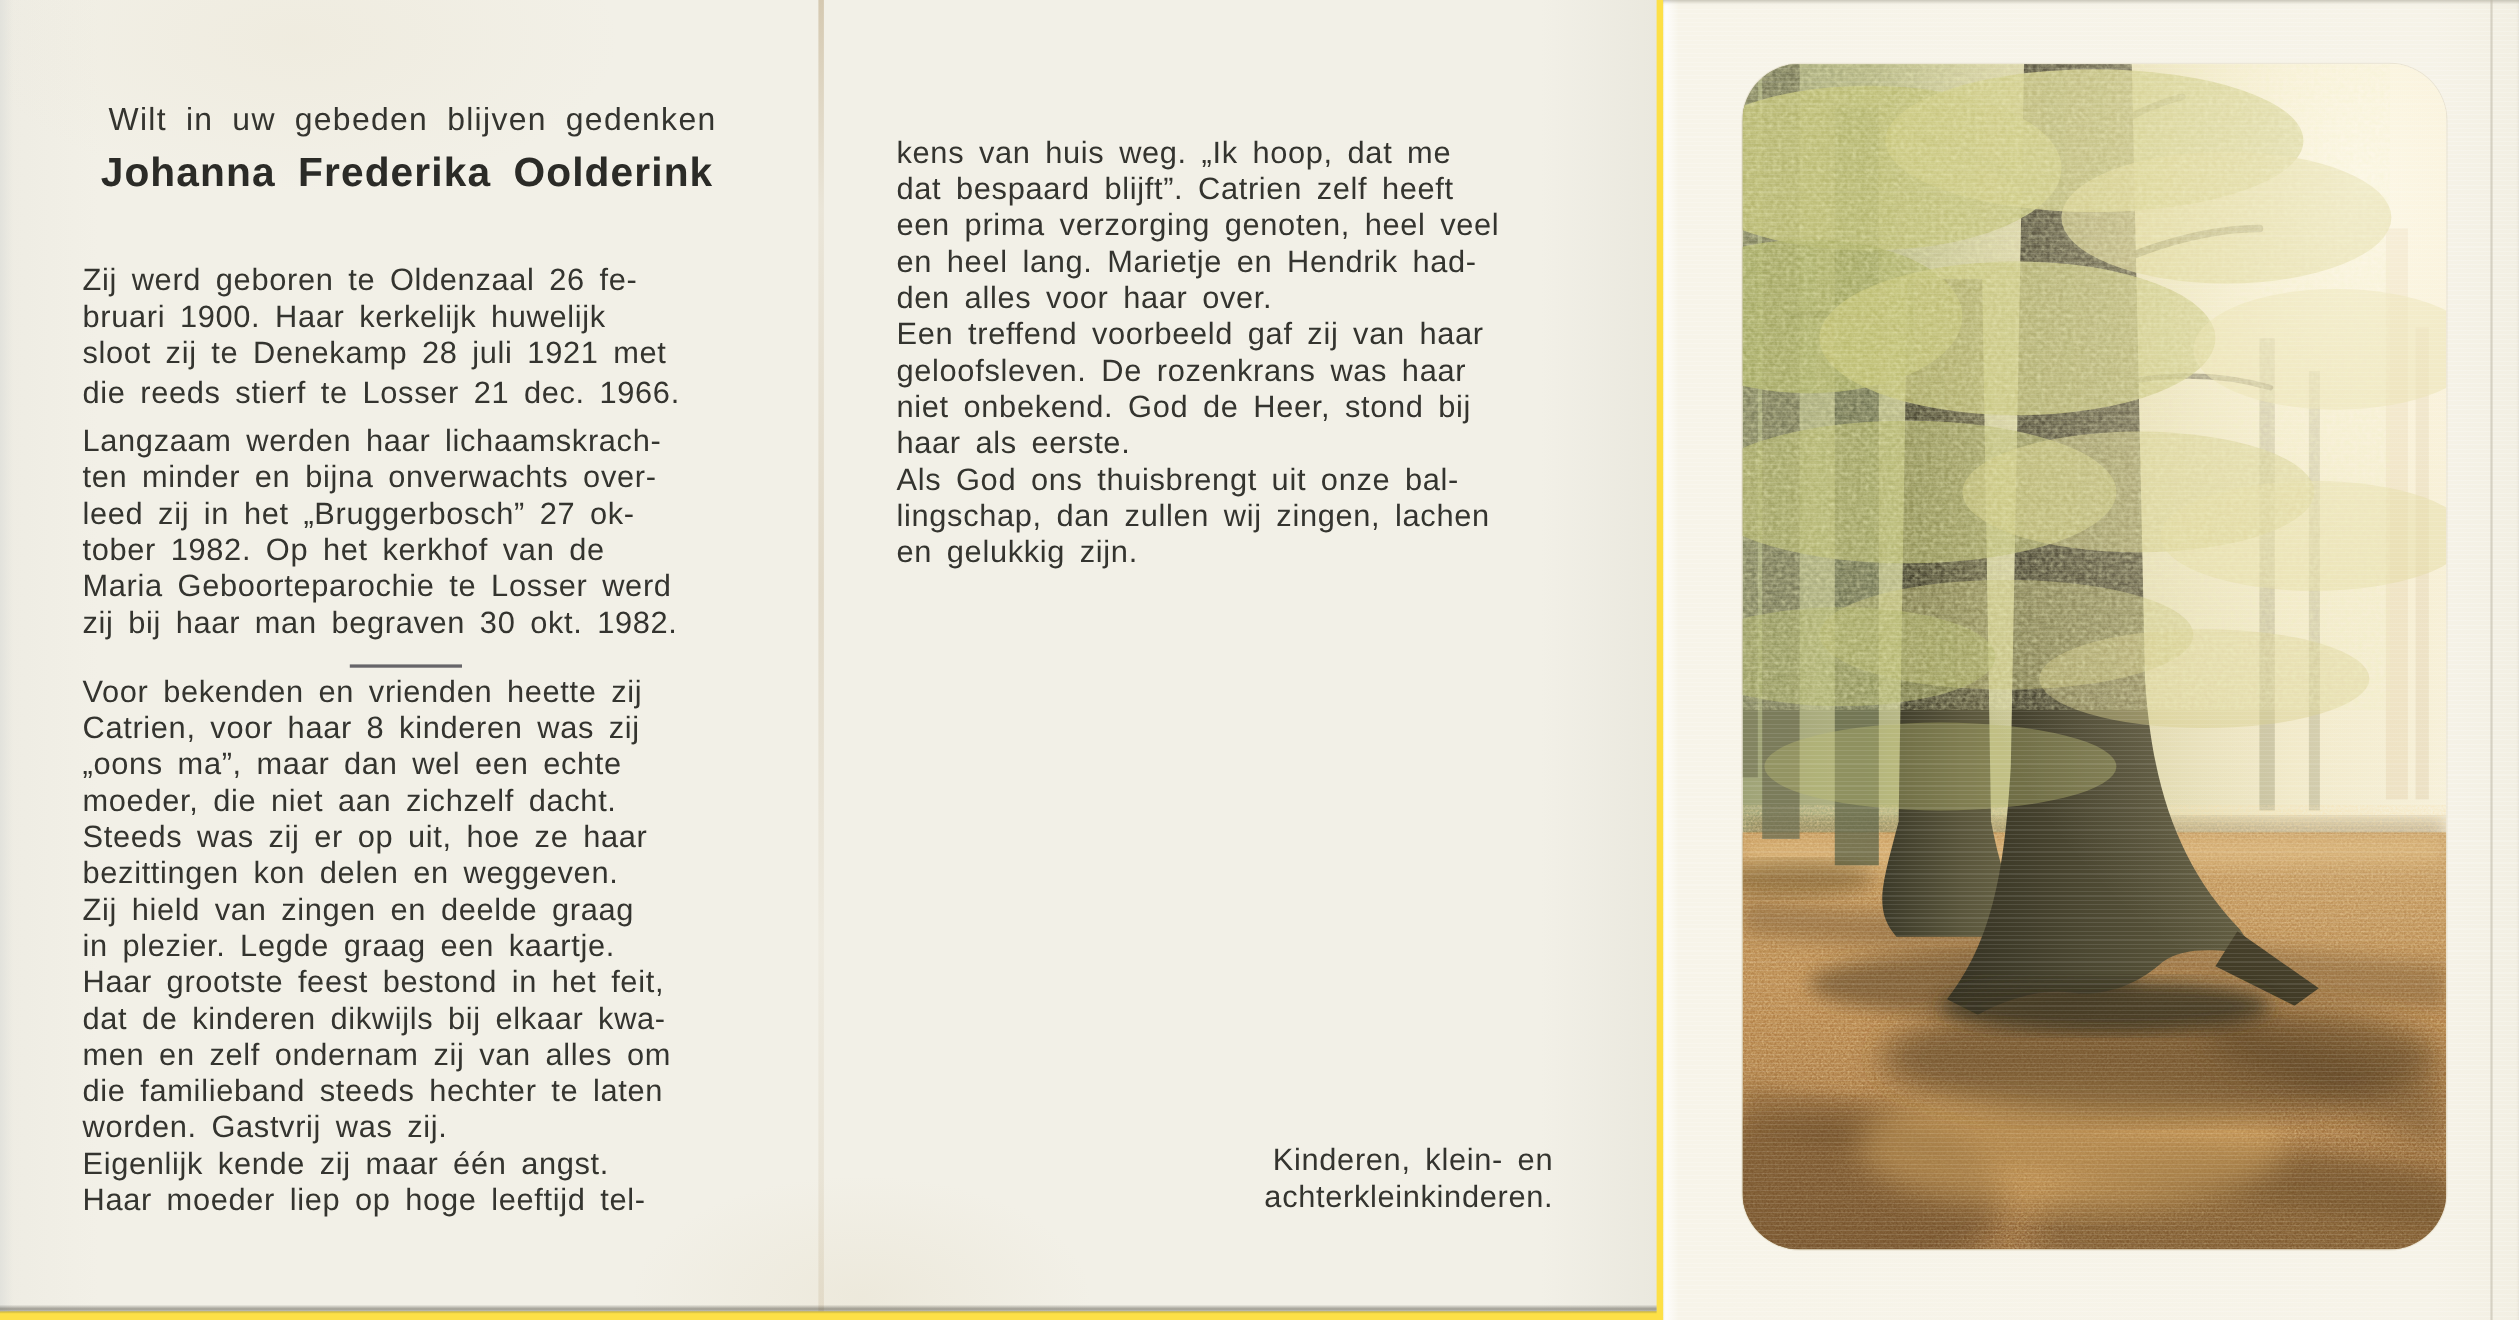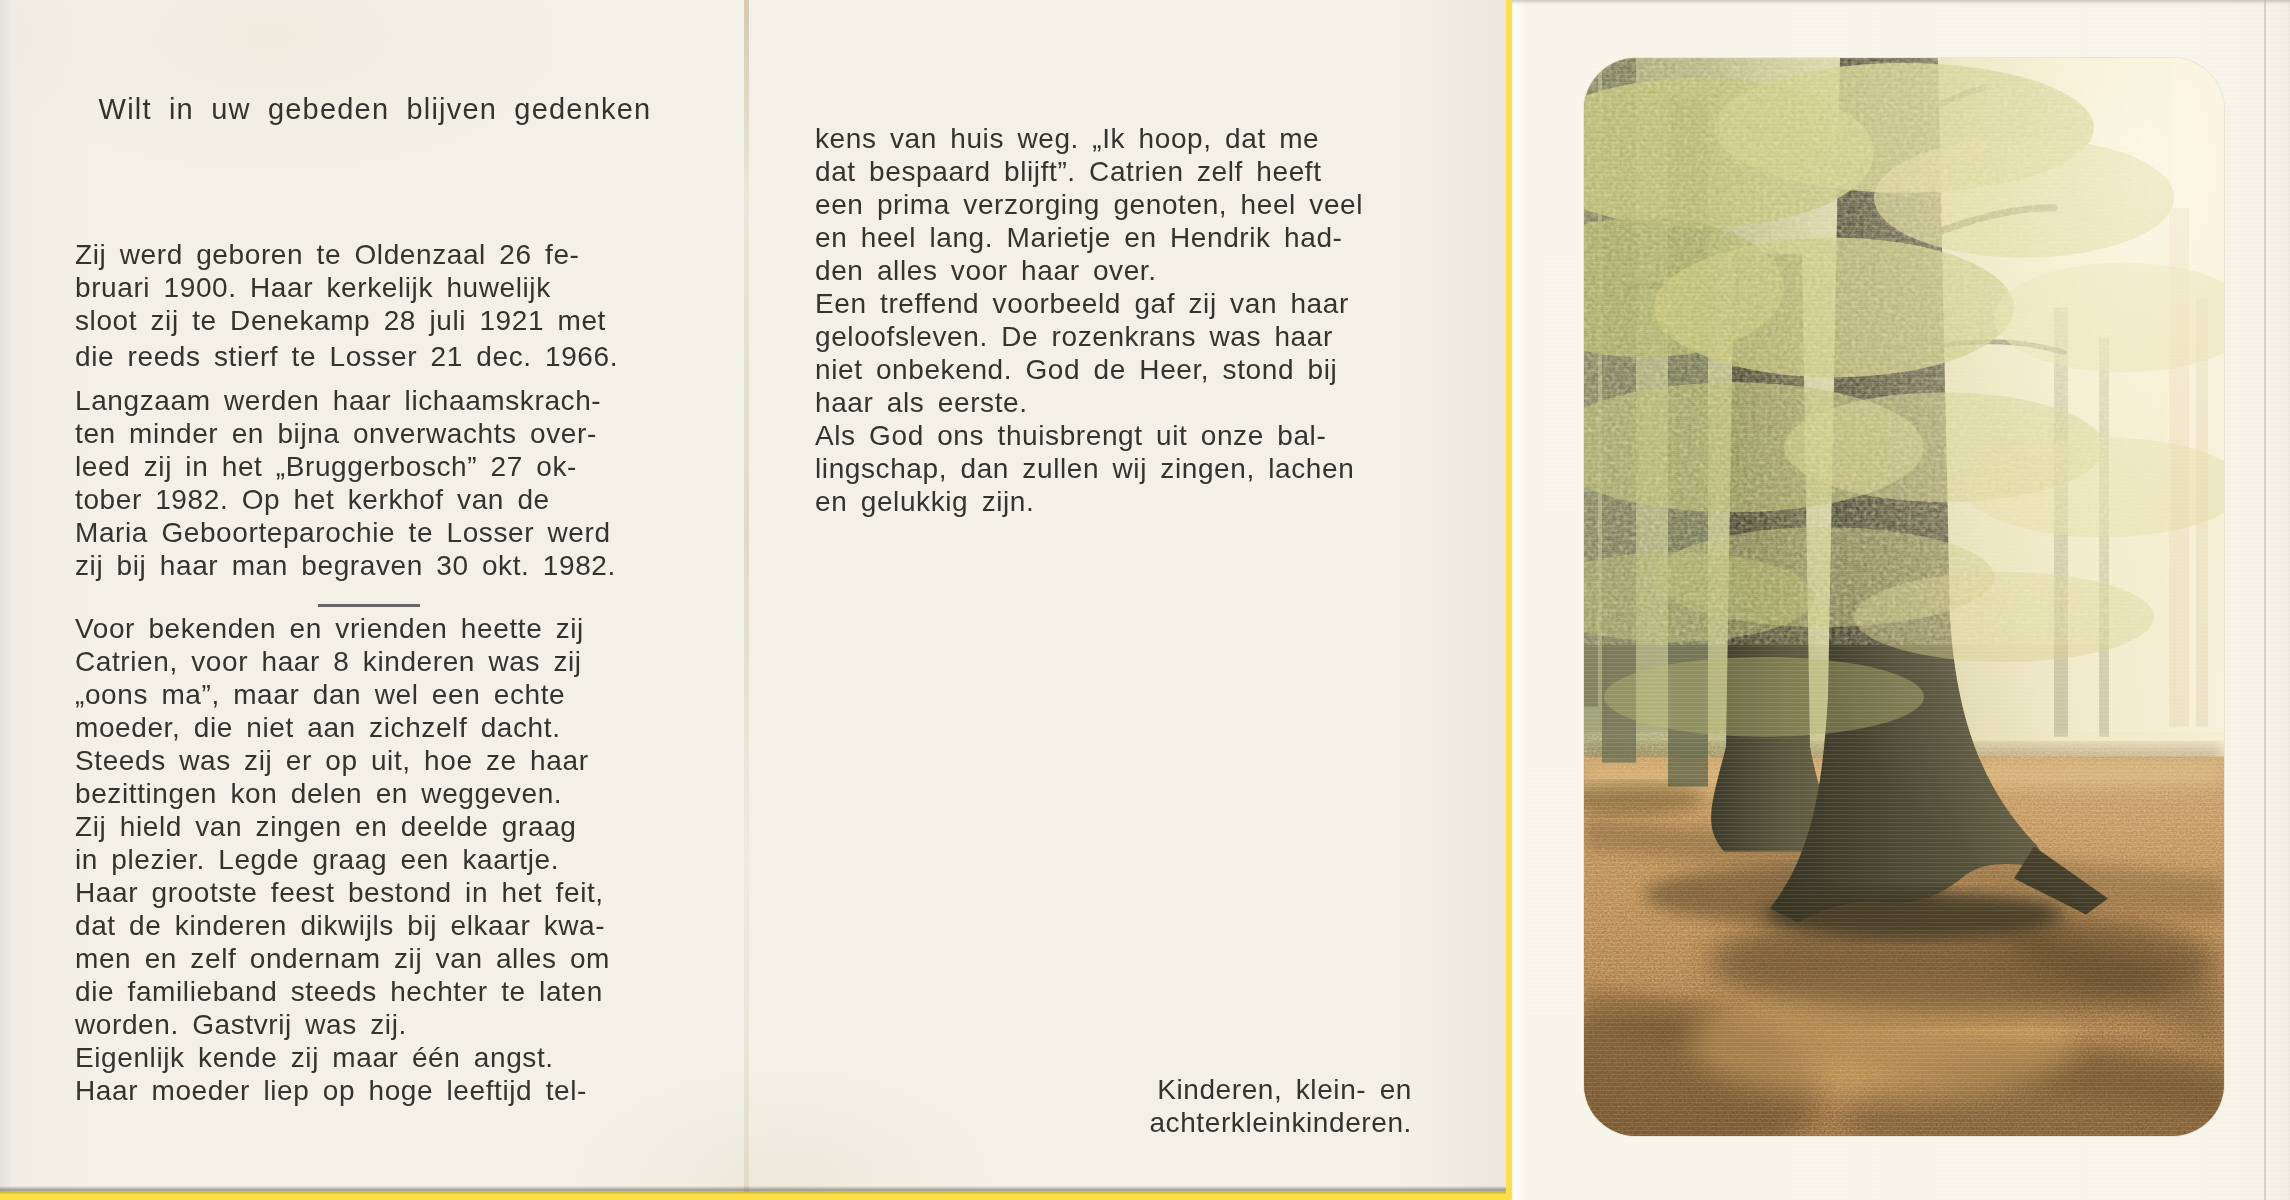--- a/index.html
+++ b/index.html
@@ -46,20 +46,21 @@
 </style>
 </head>
 <body>
 
 <div class="scan">
 
   <div class="left-card">
     <div class="scanner-edge-left"></div>
 
     <div class="txt intro center" style="left:75px;top:93px;width:600px;">Wilt in uw gebeden blijven gedenken</div>
+    <div class="txt name-main center" style="left:55px;top:136px;width:630px;">Johanna Frederika Oolderink</div>
     <div class="txt body" style="left:75px;top:190px;width:612px;margin-top:48px;">Zij werd geboren te Oldenzaal 26 fe-
 bruari 1900.  Haar kerkelijk huwelijk
 sloot zij te Denekamp 28 juli 1921 met</div>
     <div class="txt body" style="left:75px;top:340px;width:612px;">die reeds stierf te Losser 21 dec. 1966.</div>
     <div class="txt body" style="left:75px;top:384px;width:612px;">Langzaam werden haar lichaamskrach-
 ten minder en bijna onverwachts over-
 leed zij in het „Bruggerbosch” 27 ok-
 tober 1982.  Op het kerkhof van de
 Maria Geboorteparochie te Losser werd
 zij bij haar man begraven 30 okt. 1982.</div>
@@ -86,21 +87,21 @@
 een prima verzorging genoten, heel veel
 en heel lang. Marietje en Hendrik had-
 den alles voor haar over.
 Een treffend voorbeeld gaf zij van haar
 geloofsleven. De rozenkrans was haar
 niet onbekend. God de Heer, stond bij
 haar als eerste.
 Als God ons thuisbrengt uit onze bal-
 lingschap, dan zullen wij zingen, lachen
 en gelukkig zijn.</div>
-    <div class="txt body right" style="left:815px;top:1038px;width:597px;margin-top:35px;">Kinderen, klein- en
+    <div class="txt body right" style="left:815px;top:1038px;width:597px;">Kinderen, klein- en
 achterkleinkinderen.</div>
 
     <div class="card-bottom-shadow"></div>
   </div>
 
   <div class="right-page">
     <div class="photo">
       <svg viewBox="0 0 640 1080" preserveAspectRatio="none">
         <defs>
           <linearGradient id="bgGrad" x1="0" y1="0" x2="1" y2="0">

